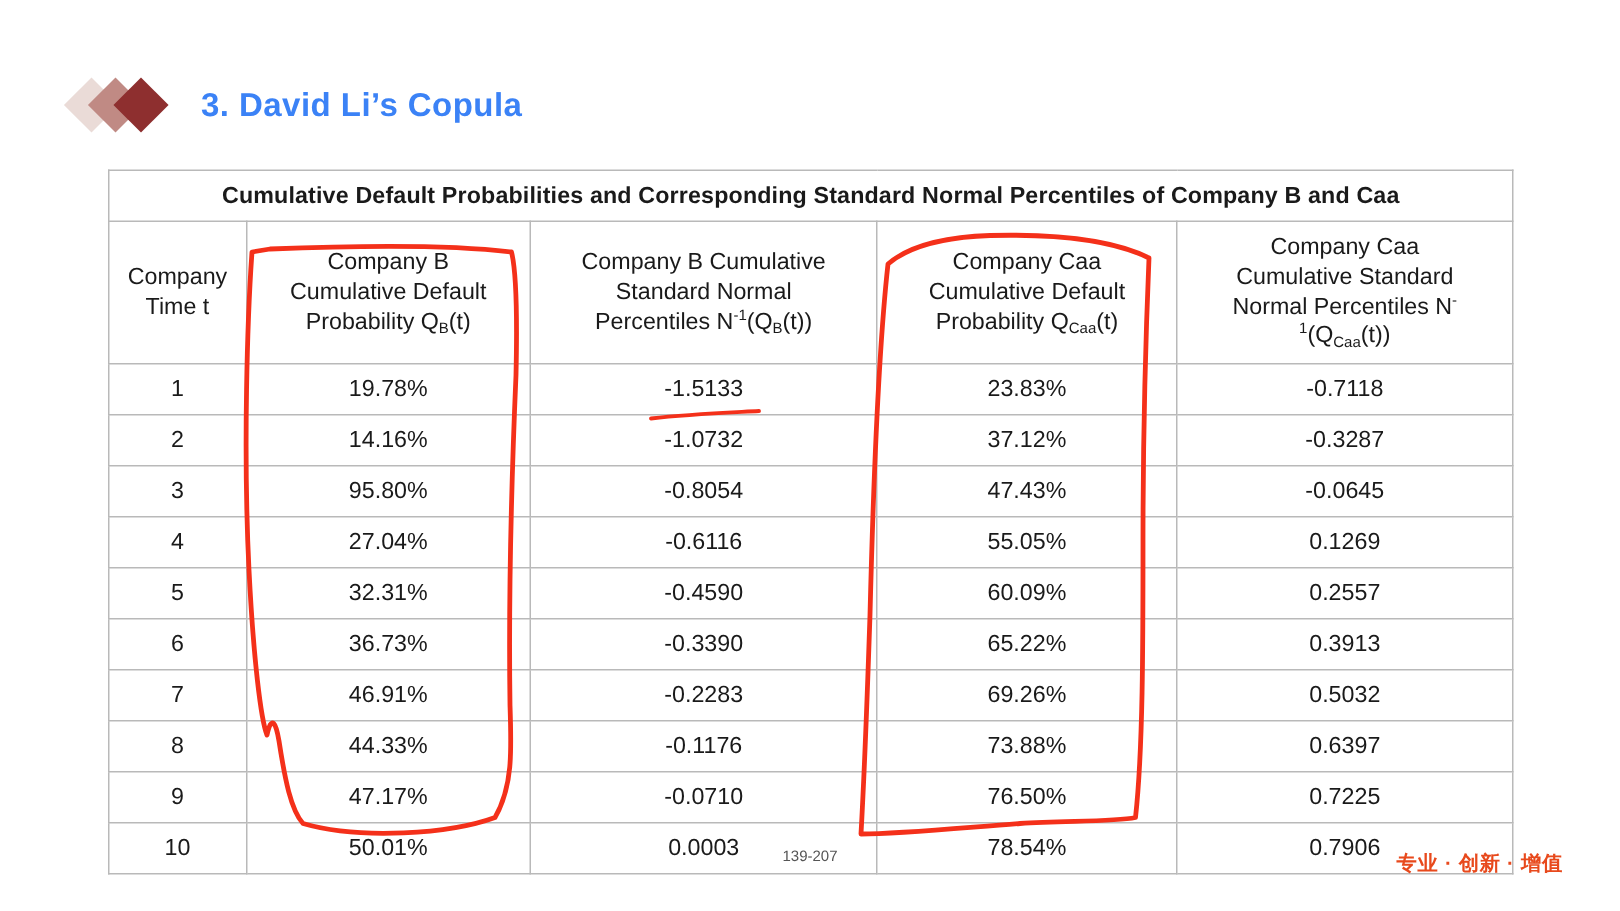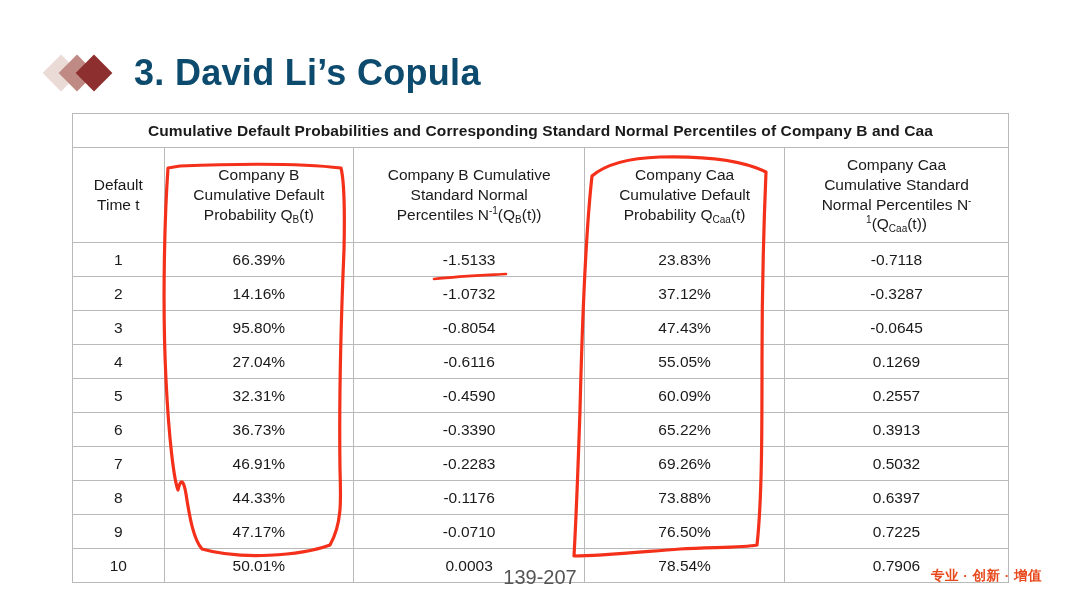--- a/index.html
+++ b/index.html
@@ -37,23 +37,23 @@
     position: absolute;
     width: 26px;
     height: 26px;
     transform: rotate(45deg);
     top: 5px;
   }
   .diamond.d1 { left: 0px;  background: #eadbd7; }
   .diamond.d2 { left: 16px; background: #c08a84; }
   .diamond.d3 { left: 33px; background: #8e2f2f; }
   .title-text {
-    font-size: 36px;
+    font-size: 22px;
     font-weight: bold;
-    color: #0c4a6e;
+    color: #3b82f6;
     letter-spacing: 0.3px;
     white-space: nowrap;
   }
 
   
   .table-wrap {
     position: absolute;
     left: 72px;
     top: 113px;
     width: 937px;
@@ -98,21 +98,21 @@
   .c3 { width: 192px; }
   .c4 { width: 215px; }
 
   
   .page-num {
     position: absolute;
     left: 0;
     right: 0;
     top: 566px;
     text-align: center;
-    font-size: 20px;
+    font-size: 10px;
     color: #555;
   }
   .footer-brand {
     position: absolute;
     right: 38px;
     top: 567px;
     font-size: 13.5px;
     color: #e8491c;
     font-weight: bold;
     letter-spacing: 0.5px;
@@ -147,21 +147,21 @@
           <col class="c2">
           <col class="c3">
           <col class="c4">
       </colgroup>
       <tbody>
         <tr>
           <td class="tbl-title" colspan="5">Cumulative Default Probabilities and Corresponding Standard Normal Percentiles of Company B and Caa</td>
         </tr>
         <tr class="hdr">
           <th class="col-t">
-            <span>Default</span><br>
+            <span>Company</span><br>
             <span>Time t</span>
           </th>
           <th>
             <span>Company B</span><br>
             <span>Cumulative Default</span><br>
             <span>Probability Q</span><sub>B</sub><span>(t)</span>
           </th>
           <th>
             <span>Company B Cumulative</span><br>
             <span>Standard Normal</span><br>
@@ -175,21 +175,21 @@
           <th>
             <span>Company Caa</span><br>
             <span>Cumulative Standard</span><br>
             <span>Normal Percentiles N</span><sup>-</sup><br>
             <sup>1</sup><span>(Q</span><sub>Caa</sub><span>(t))</span>
           </th>
         </tr>
 
         <tr>
           <td>1</td>
-          <td>66.39%</td>
+          <td>19.78%</td>
           <td>-1.5133</td>
           <td>23.83%</td>
           <td>-0.7118</td>
         </tr>
         <tr>
           <td>2</td>
           <td>14.16%</td>
           <td>-1.0732</td>
           <td>37.12%</td>
           <td>-0.3287</td>

